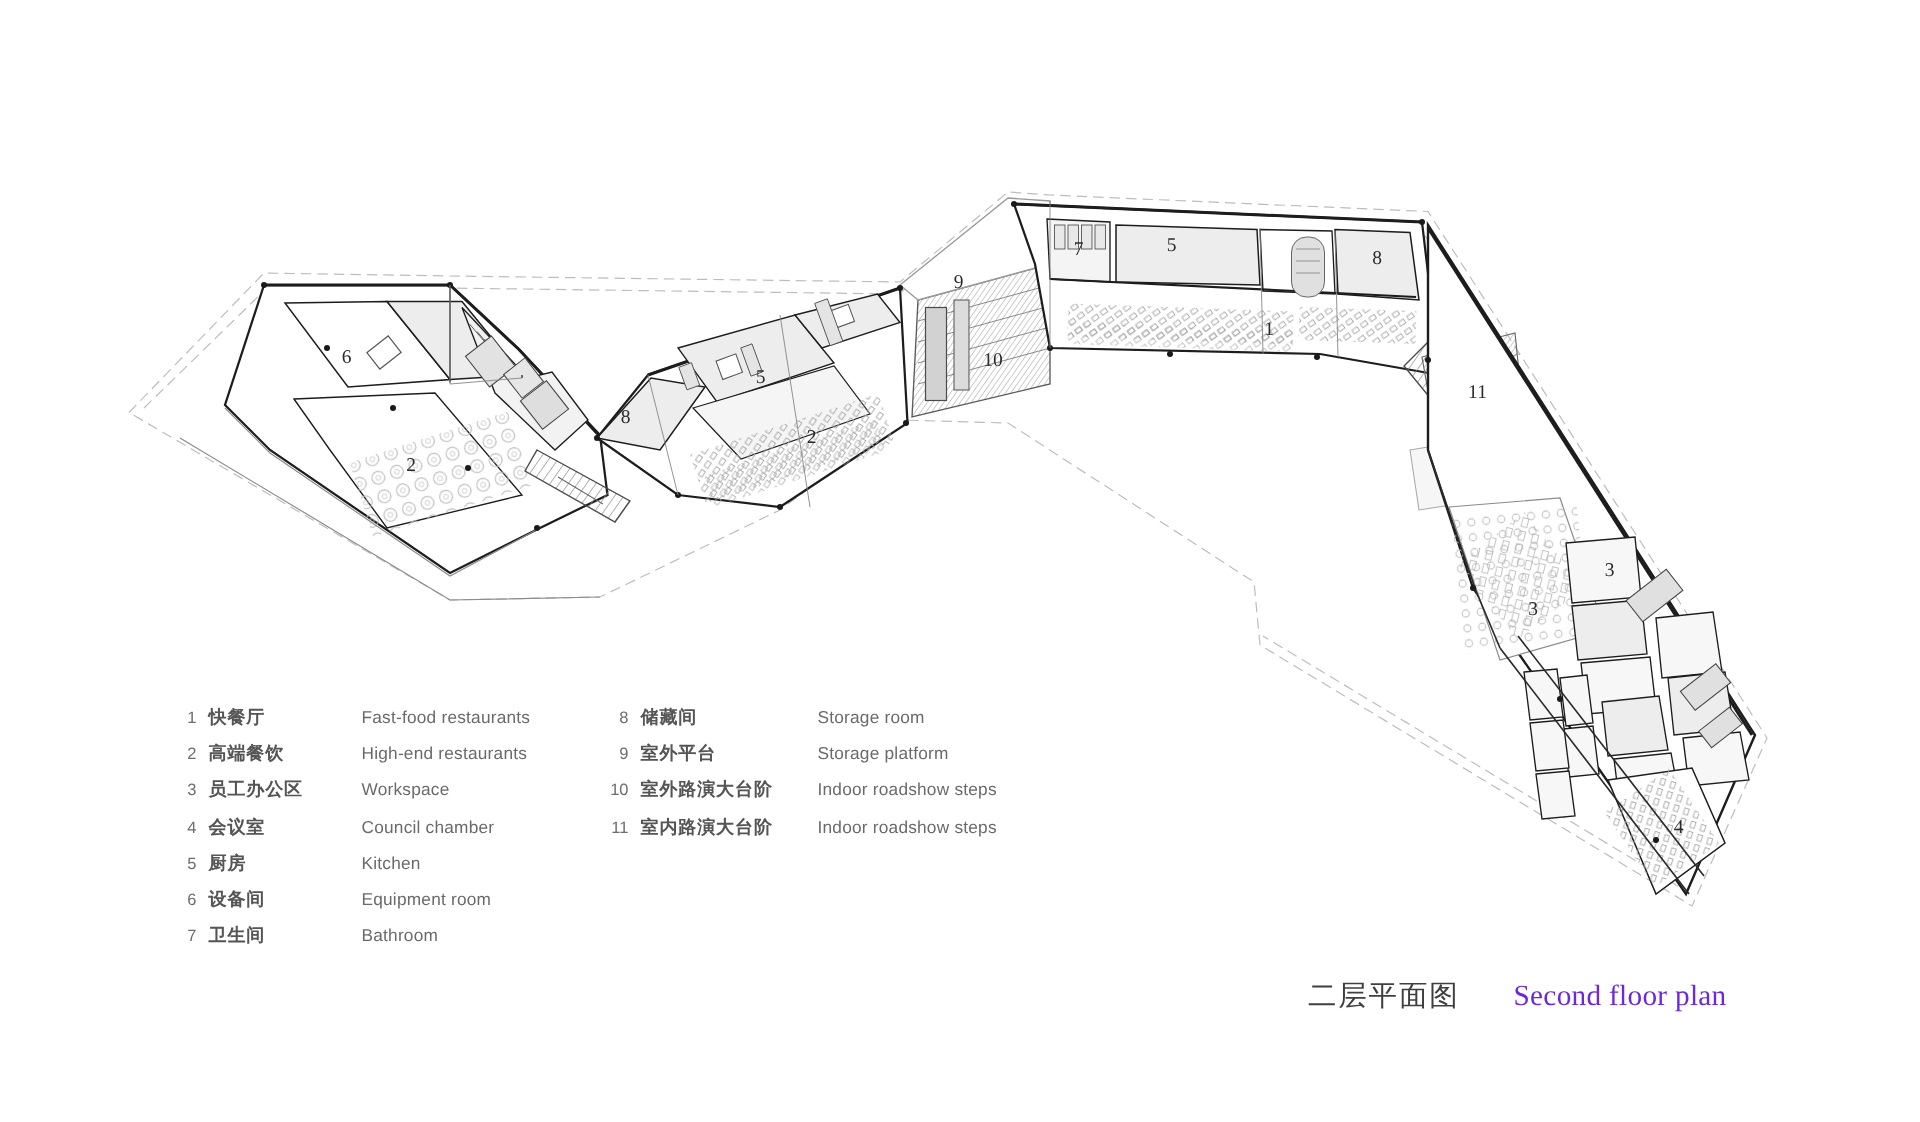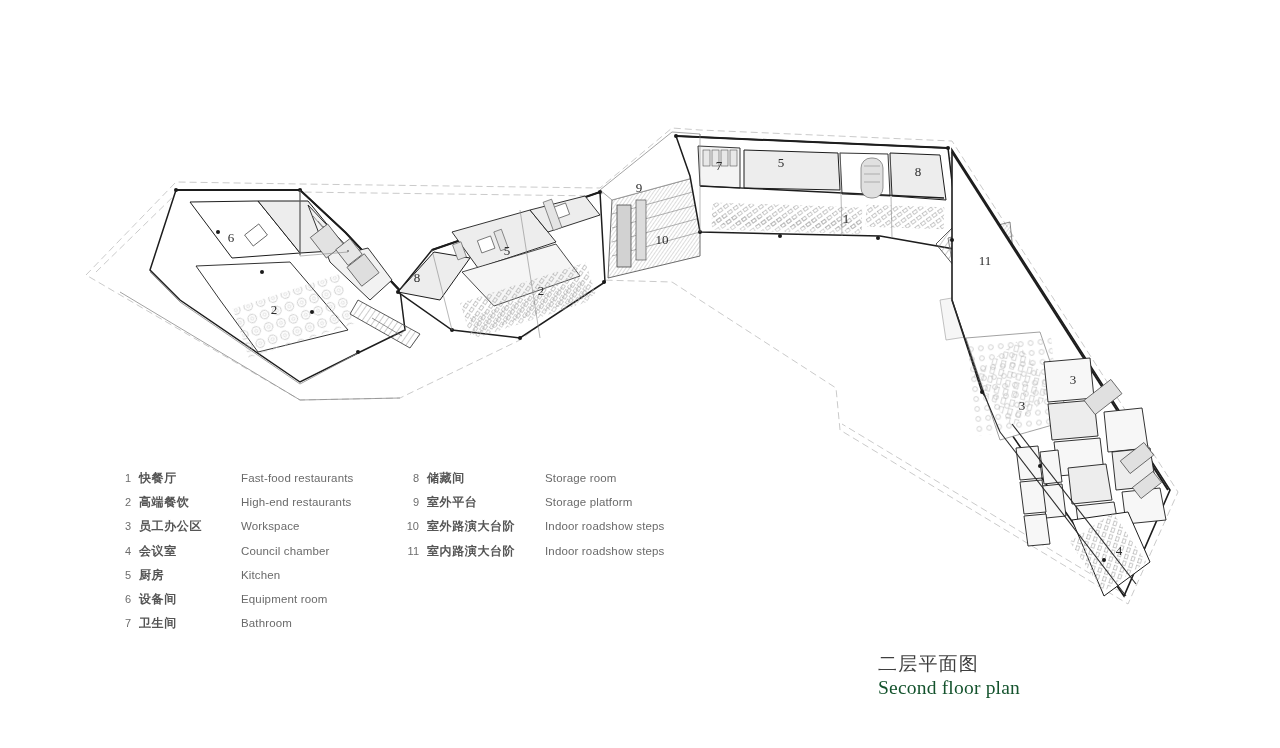--- a/index.html
+++ b/index.html
@@ -77,37 +77,37 @@
   .legend-en {
     font-size: 11.5px;
     color: #6a6a6a;
     white-space: nowrap;
     letter-spacing: 0.15px;
   }
 
   
   .title-block {
     position: absolute;
-    left: 842px;
+    left: 872px;
     top: 651px;
     display: flex;
-    flex-direction: column;
+    flex-direction: row;
     align-items: baseline;
   }
   .title-cn {
     font-family: "DejaVu Sans", sans-serif;
     font-size: 19px;
     color: #3f3f3f;
     letter-spacing: 1.2px;
     white-space: nowrap;
   }
   .title-en {
     font-family: "Liberation Serif", serif;
     font-size: 19.5px;
-    color: #14532d;
+    color: #6d28d9;
     margin-left: 36px;
     white-space: nowrap;
     letter-spacing: 0.2px;
   }
 
   
   .room-label {
     position: absolute;
     font-family: "Liberation Serif", serif;
     font-size: 13px;

